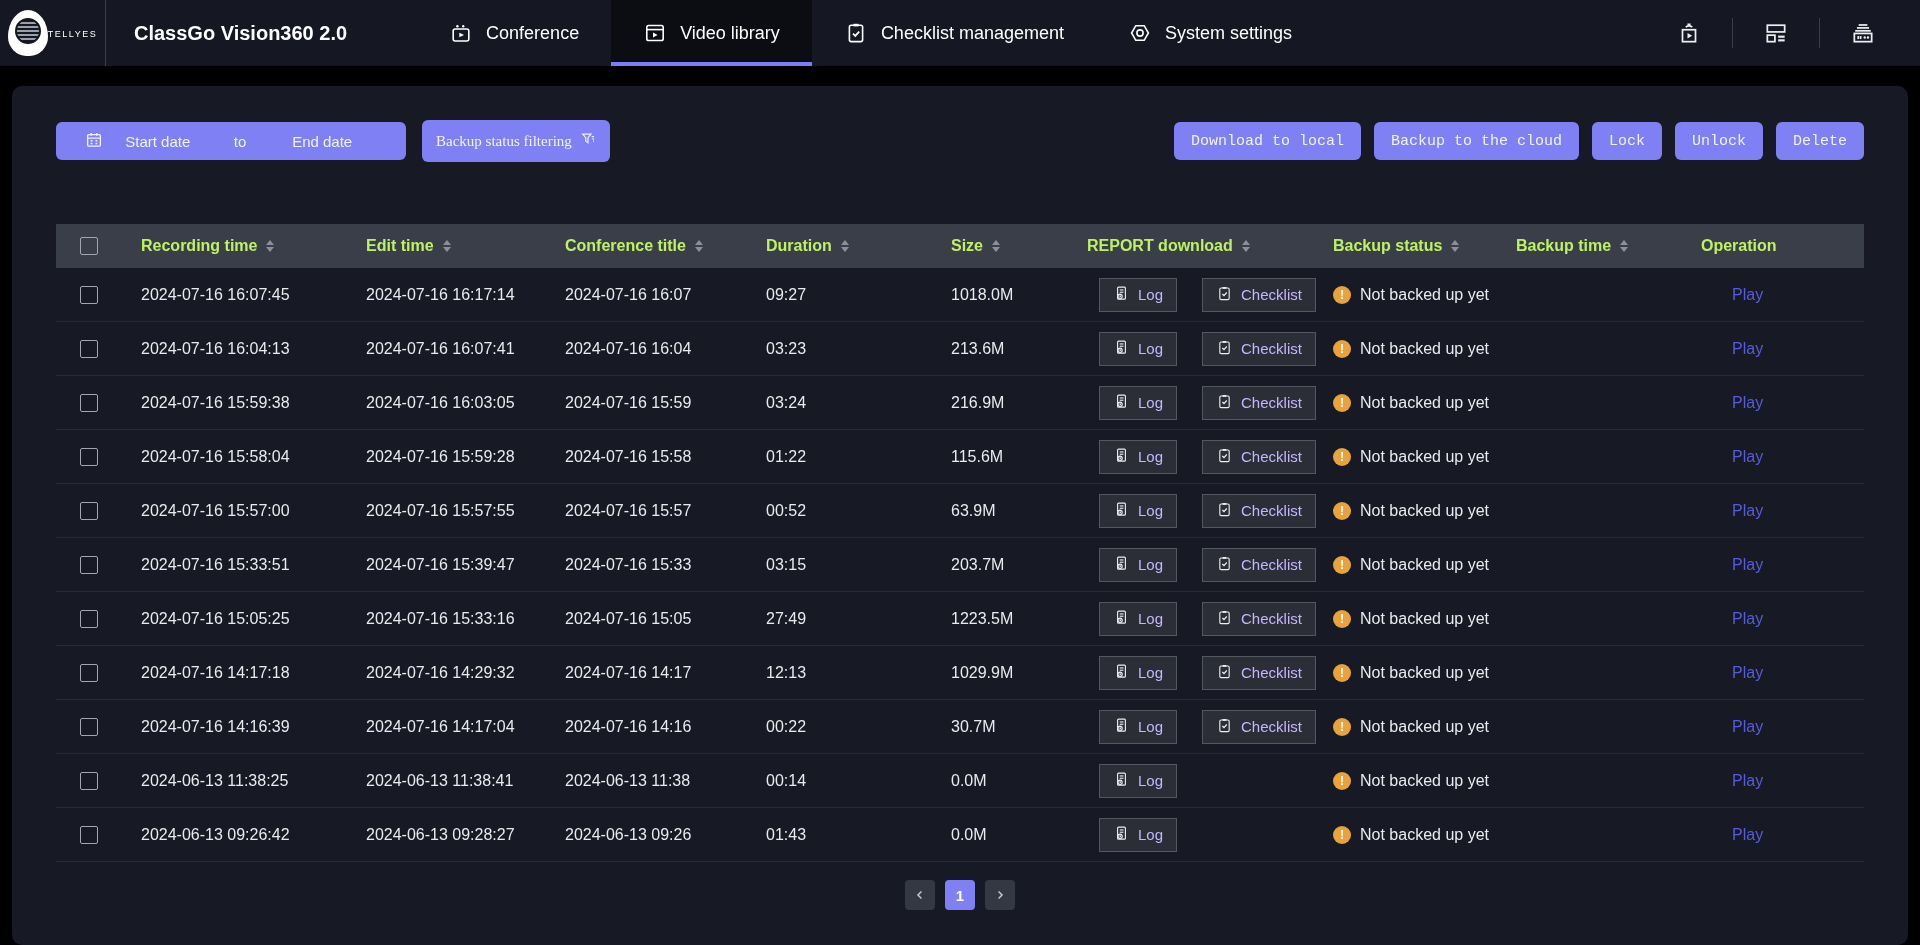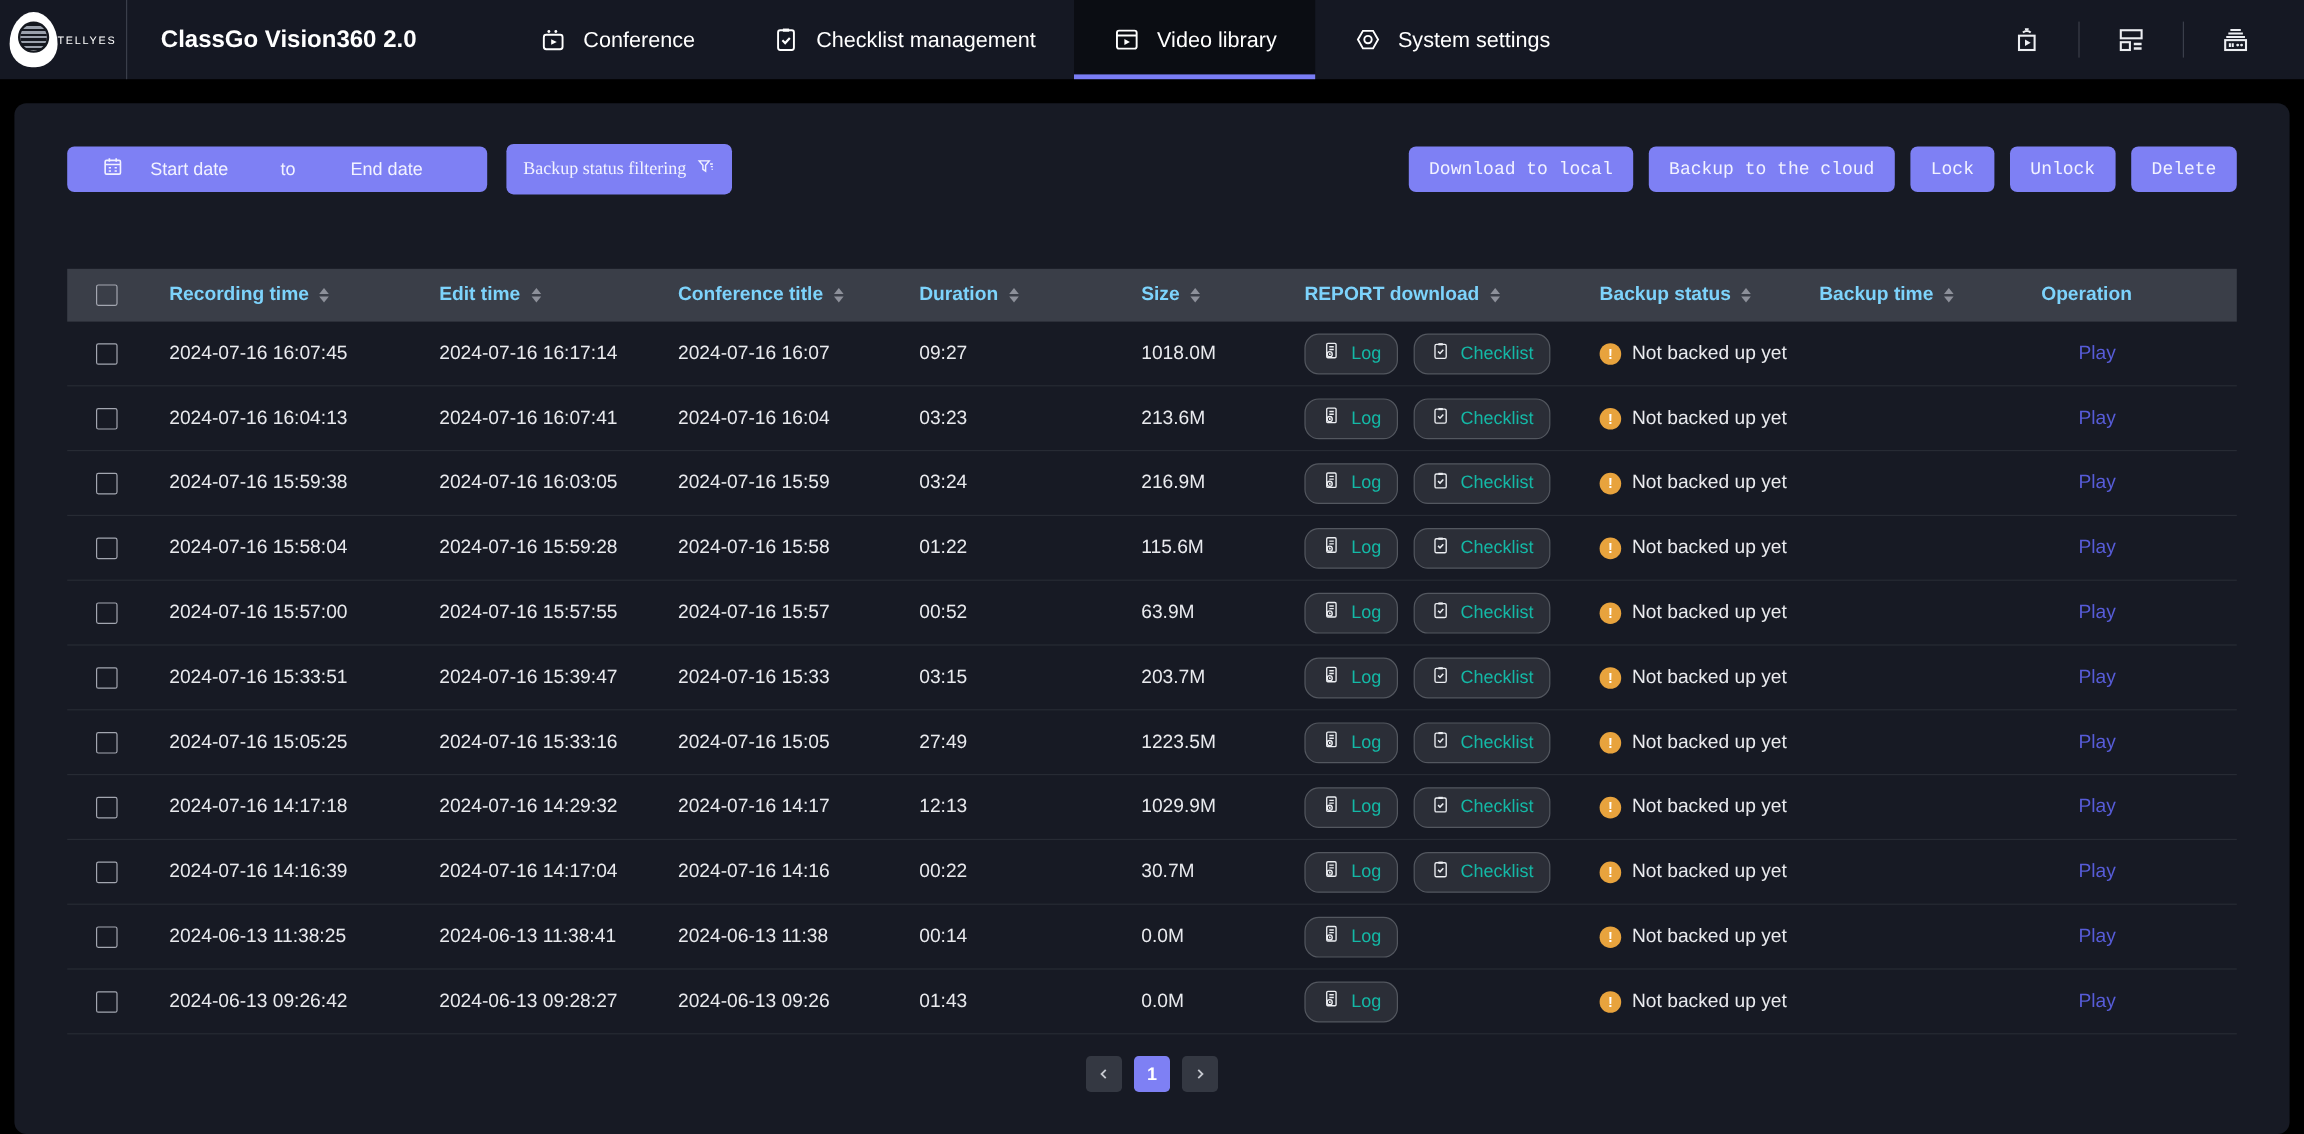--- a/index.html
+++ b/index.html
@@ -43,34 +43,34 @@
     font-size: 15px; border: none; cursor: pointer; font-family: Liberation Serif, serif; }
   .filter-actions { margin-left: auto; display: flex; gap: 13px; }
   .action-btn { height: 38px; padding: 0 17px; background: #7e80f4; border: none; border-radius: 6px;
     color: #f2f2ff; font-size: 15px; cursor: pointer; font-family: Liberation Mono, monospace; white-space: nowrap; }
 
   
   .table { margin-top: 62px; }
   .thead-row, .tr { display: grid;
     grid-template-columns: 65px 225px 199px 201px 185px 136px 246px 183px 185px minmax(0,1fr);
     align-items: center; }
-  .thead-row { background: #3a3e48; height: 44px; color: #7dd3fc; font-weight: bold; font-size: 16px; }
+  .thead-row { background: #3a3e48; height: 44px; color: #bef264; font-weight: bold; font-size: 16px; }
   .tr { height: 54px; border-bottom: 1px solid #272b34; color: #e9eaee; font-size: 16px; }
   .th, .td { display: flex; align-items: center; padding-left: 20px; min-width: 0; }
   .th-cb, .td-cb { justify-content: center; padding-left: 0; }
   .checkbox { width: 18px; height: 18px; border: 1.5px solid #a3a6b0; border-radius: 2px;
     background: transparent; cursor: pointer; }
   .sort-icons { display: inline-flex; flex-direction: column; margin-left: 9px; cursor: pointer; }
   .caret { width: 0; height: 0; border-left: 4.5px solid transparent; border-right: 4.5px solid transparent; }
   .caret.up { border-bottom: 5.5px solid #8d909a; margin-bottom: 2.5px; }
   .caret.down { border-top: 5.5px solid #8d909a; }
   .td-report { gap: 13px; }
   .mini-btn { height: 34px; display: inline-flex; align-items: center; gap: 8px; padding: 0 13px;
-    background: #2b2e37; border: 1px solid #53575f; border-radius: 12px; color: #14b8a6;
-    font-size: 15px; cursor: pointer; font-family: inherit; }
+    background: #2b2e37; border: 1px solid #53575f; border-radius: 0; color: #c4b5fd;
+    font-size: 15px; cursor: pointer; font-family: inherit; margin-left: 12px; }
   .status-cell { gap: 9px; }
   .warn-dot { width: 18px; height: 18px; border-radius: 50%; background: #e8a33d; color: #fff;
     font-size: 12px; font-weight: bold; display: inline-flex; align-items: center;
     justify-content: center; flex: 0 0 auto; }
   .play-link { color: #575cd8; cursor: pointer; text-decoration: none; margin-left: 31px; }
 
   
   .pagination { margin-top: 18px; display: flex; justify-content: center; gap: 10px; }
   .page-btn { width: 30px; height: 30px; border-radius: 4px; background: #343842; border: none;
     color: #c6c9d0; display: flex; align-items: center; justify-content: center; cursor: pointer; }
@@ -93,39 +93,39 @@
       <span>
         <svg width="24" height="24" viewBox="0 0 24 24" fill="none" stroke="#fff" stroke-width="1.6">
           <circle cx="8.4" cy="5.2" r="1.2" fill="#fff" stroke="none"></circle>
           <circle cx="14.2" cy="5.2" r="1.2" fill="#fff" stroke="none"></circle>
           <rect x="4.2" y="8" width="15.6" height="12" rx="2"></rect>
           <path d="M10.3 11.8 L15 14 L10.3 16.2 Z" fill="#fff" stroke="none"></path>
         </svg>
       </span>
       <span>Conference</span>
     </div>
+    <div class="nav-tab active">
+      <span>
+        <svg width="24" height="24" viewBox="0 0 24 24" fill="none" stroke="#fff" stroke-width="1.6">
+          <rect x="3.8" y="4.5" width="16.4" height="15" rx="1.8"></rect>
+          <line x1="3.8" y1="8.6" x2="20.2" y2="8.6"></line>
+          <path d="M10 11.4 L14.6 13.9 L10 16.4 Z" fill="#fff" stroke="none"></path>
+        </svg>
+      </span>
+      <span>Video library</span>
+    </div>
     <div class="nav-tab">
       <span>
         <svg width="24" height="24" viewBox="0 0 24 24" fill="none" stroke="#fff" stroke-width="1.6">
           <rect x="5.4" y="4.2" width="13.2" height="16.4" rx="1.8"></rect>
           <rect x="9.4" y="2.8" width="5.2" height="2.6" fill="#fff" stroke="none"></rect>
           <path d="M9 12.6 L11.3 14.9 L15.2 10.6" stroke-width="1.8"></path>
         </svg>
       </span>
       <span>Checklist management</span>
-    </div>
-    <div class="nav-tab active">
-      <span>
-        <svg width="24" height="24" viewBox="0 0 24 24" fill="none" stroke="#fff" stroke-width="1.6">
-          <rect x="3.8" y="4.5" width="16.4" height="15" rx="1.8"></rect>
-          <line x1="3.8" y1="8.6" x2="20.2" y2="8.6"></line>
-          <path d="M10 11.4 L14.6 13.9 L10 16.4 Z" fill="#fff" stroke="none"></path>
-        </svg>
-      </span>
-      <span>Video library</span>
     </div>
     <div class="nav-tab">
       <span>
         <svg width="24" height="24" viewBox="0 0 24 24" fill="none" stroke="#fff" stroke-width="1.6">
           <path d="M3.6 12 L7.8 4.7 H16.2 L20.4 12 L16.2 19.3 H7.8 Z"></path>
           <circle cx="12" cy="12" r="3.1"></circle>
         </svg>
       </span>
       <span>System settings</span>
     </div>

